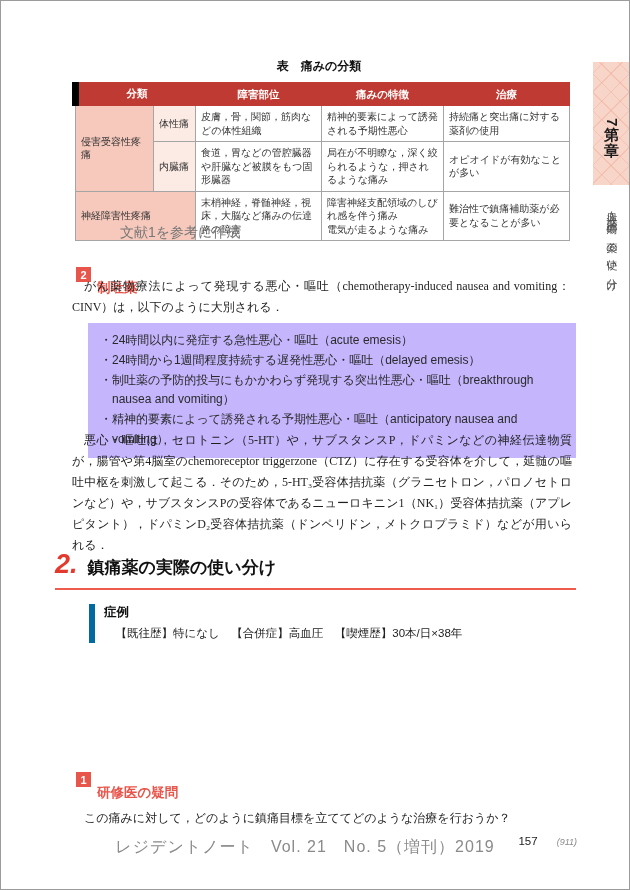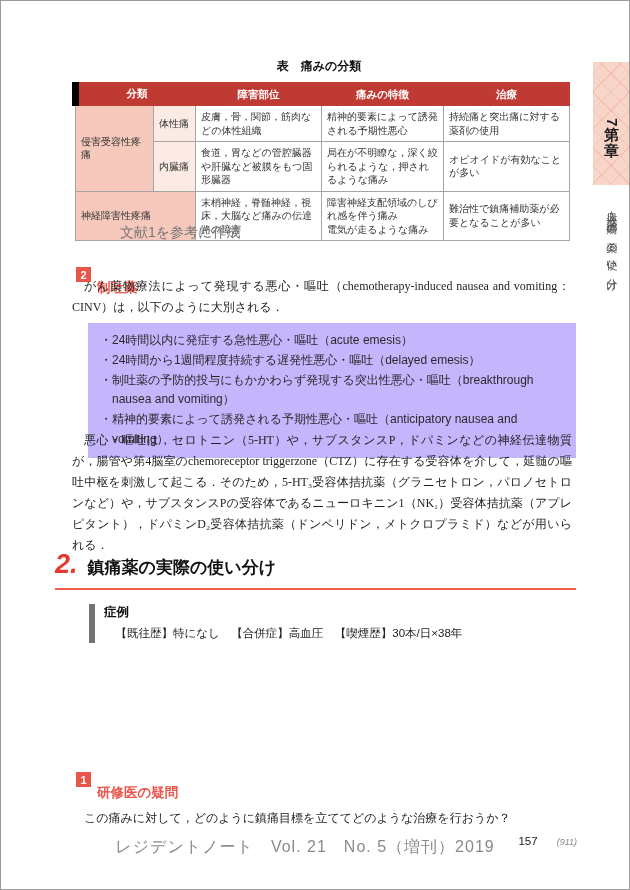--- a/index.html
+++ b/index.html
@@ -73,21 +73,21 @@
     display:flex;align-items:baseline;gap:10px;
   }
   .section-heading .big-num{
     font-size:27px;font-weight:bold;font-style:italic;color:#e43a2e;line-height:1;
   }
   .section-heading .section-title{font-size:17px;font-weight:bold;color:#111;}
 
   
   .case-box{
     position:absolute;left:89px;top:604px;width:473px;
-    border-left:6px solid #737373;padding-left:9px;
+    border-left:6px solid #0369a1;padding-left:9px;
   }
   .case-box .case-title{font-size:12.5px;font-weight:bold;color:#111;margin-bottom:2px;}
   .case-box p{margin:0;font-size:11.5px;line-height:20px;color:#222;text-align:justify;text-indent:1em;}
 
   .question-text{left:72px;top:808px;width:500px;}
 
   
   .footer-journal{
     position:absolute;left:56px;top:837px;width:498px;text-align:center;
     font-size:16px;color:#8a8a8a;letter-spacing:1px;

